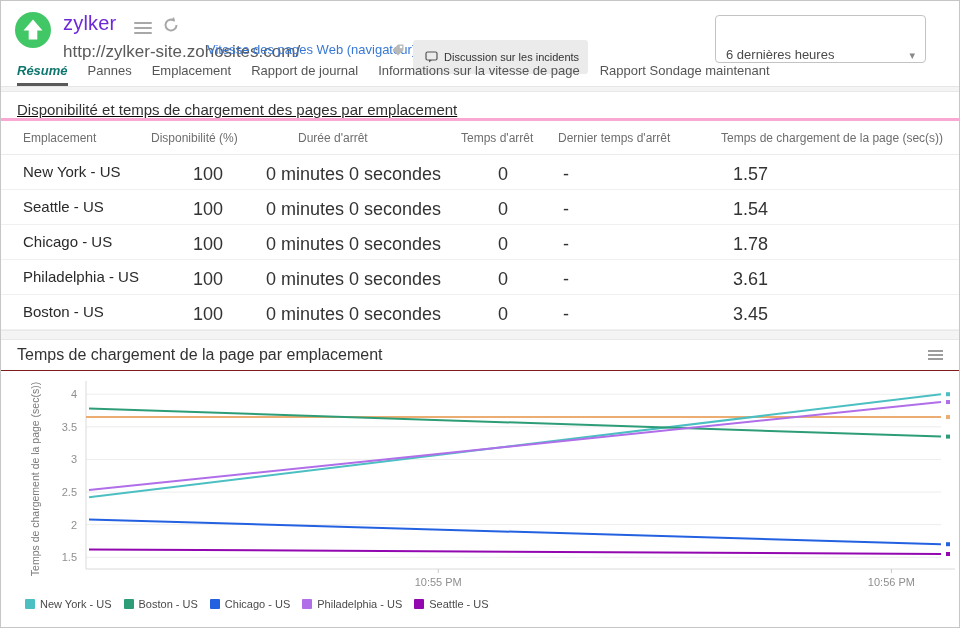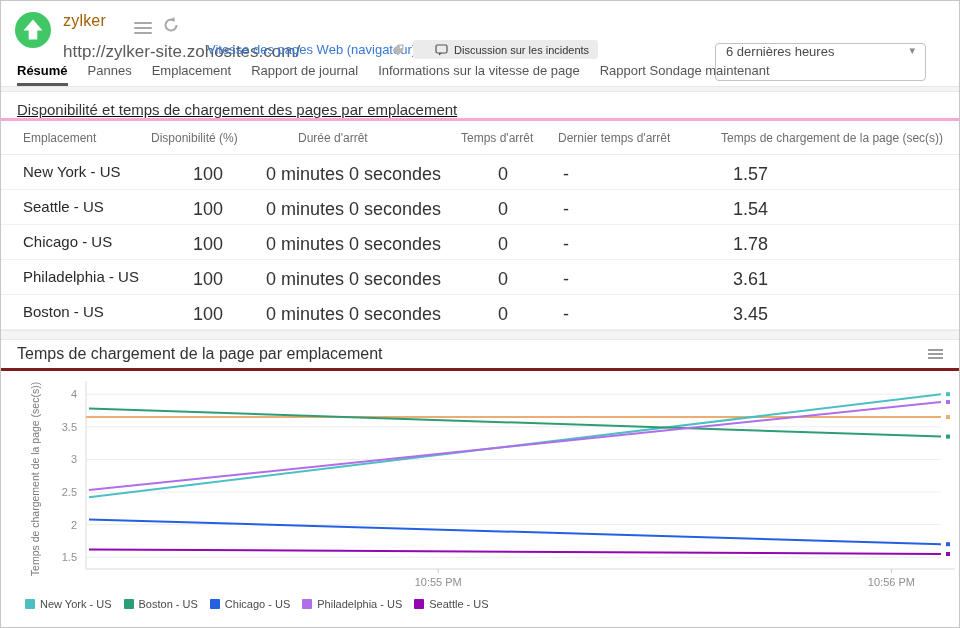--- a/index.html
+++ b/index.html
@@ -2,58 +2,58 @@
 <html><head>
 <meta charset="utf-8">
 <style>
   * { margin:0; padding:0; box-sizing:border-box; }
   html,body { width:960px; height:628px; background:#fff; font-family:"Liberation Sans", sans-serif; }
   .page { position:relative; width:960px; height:628px; border:1px solid #c6c6c6; background:#fff; overflow:hidden; }
 
   
   .header { position:relative; height:86px; border-bottom:1px solid #e6e6e6; }
   .logo { position:absolute; left:14px; top:11px; width:36px; height:36px; }
-  .monitor-title { position:absolute; left:62px; top:11px; font-size:16px; color:#a16207; letter-spacing:.2px; }
+  .monitor-title { position:absolute; left:62px; top:11px; font-size:20px; color:#6d28d9; letter-spacing:.2px; }
   .menu-icon { position:absolute; left:133px; top:18px; width:18px; cursor:pointer; }
   .menu-icon i { display:block; height:2px; background:#a8a8a8; margin:3px 0; border-radius:1px; }
   .refresh-icon { position:absolute; left:161px; top:15px; width:18px; height:18px; cursor:pointer; }
   .url-text { position:absolute; left:62px; top:41px; font-size:17px; color:#5a5a5a; }
   .speed-link { position:absolute; left:206px; top:41px; font-size:13px; color:#3878d4; text-decoration:none; cursor:pointer; }
   .tag-icon { position:absolute; left:390px; top:42px; }
-  .incident-badge { position:absolute; left:412px; top:39px; height:19px; background:#ebebeb; border-radius:3px; display:flex; align-items:center; padding:0 9px 0 22px; cursor:pointer; }
+  .incident-badge { position:absolute; left:412px; top:39px; height:34px; background:#ebebeb; border-radius:3px; display:flex; align-items:center; padding:0 9px 0 12px; cursor:pointer; }
   .incident-badge .bubble { margin-right:6px; display:flex; }
   .incident-badge .txt { font-size:11px; color:#333; }
-  .range-select { position:absolute; left:714px; top:14px; width:211px; height:38px; border:1px solid #c3c3c3; border-radius:4px; background:#fff; display:flex; align-items:flex-start; padding:0 10px; cursor:pointer;margin-top:28px; }
+  .range-select { position:absolute; left:714px; top:14px; width:211px; height:48px; border:1px solid #c3c3c3; border-radius:4px; background:#fff; display:flex; align-items:flex-end; padding:0 10px; cursor:pointer; }
   .range-select .val { font-size:13px; color:#4a4a4a; flex:1; }
   .range-select .caret { font-size:11px; color:#888; }
 
   
   .tabs { position:absolute; left:6px; bottom:0; display:flex; }
   .tab { padding:6px 10px 8px 10px; font-size:13px; color:#555; cursor:pointer; position:relative; }
-  .tab.active { color:#000000; font-weight:bold; }
+  .tab.active { color:#0f766e; font-weight:bold;font-style:italic; }
   .tab.active::after { content:""; position:absolute; left:10px; right:10px; bottom:0; height:3px; background:#5a5a5a; }
 
   .gap-strip { height:5px; background:#f4f4f4; border-bottom:1px solid #e8e8e8; }
   .gap-strip2 { height:10px; background:#f4f4f4; border-top:1px solid #e8e8e8; border-bottom:1px solid #e8e8e8; }
 
   
   .section-head { height:30px; display:flex; align-items:flex-end; padding:0 16px; border-bottom:3px solid #f9a8d4;text-decoration:underline; }
   .section-head .t { font-size:15px; color:#333; }
   .avail .section-head { height:29px; }
   .thead { position:relative; height:34px; border-bottom:1px solid #ececec;padding-left:8px; }
   .thead span { position:absolute; top:10px; font-size:12px; color:#6e6e6e; white-space:nowrap; }
   .hc0{left:22px} .hc1{left:150px} .hc2{left:297px} .hc3{left:460px} .hc4{left:557px} .hc5{left:720px}
   .trow { position:relative; height:35px; border-bottom:1px solid #f0f0f0; }
   .trow span { position:absolute; top:9px; font-size:18px; color:#333; white-space:nowrap; }
   .trow .c0 { left:22px; font-size:15px; color:#2a2a2a; top:8px; }
   .c1{left:192px} .c2{left:265px} .c3{left:497px} .c4{left:562px} .c5{left:732px}
 
   
   .chart-section { position:relative; }
-  .chart-head { height:31px; display:flex; align-items:center; padding:0 16px; border-bottom:3px solid #7f1d1d; }
+  .chart-head { height:31px; display:flex; align-items:center; padding:0 16px; border-bottom:1px solid #7f1d1d; }
   .chart-head .t { font-size:16px; color:#333; flex:1; }
   .chart-menu-icon { width:15px; cursor:pointer; }
   .chart-menu-icon i { display:block; height:2px; background:#9c9c9c; margin:2px 0; }
   #chart { position:absolute; left:10px; top:33px; }
   .legend { position:absolute; left:24px; top:258px; display:flex; align-items:center; }
   .legend .item { display:flex; align-items:center; margin-right:12px; cursor:pointer; }
   .legend .sw { width:10px; height:10px; margin-right:5px; border-radius:1px; }
   .legend .lb { font-size:11px; color:#4a4a4a; }
 </style>
 </head>

